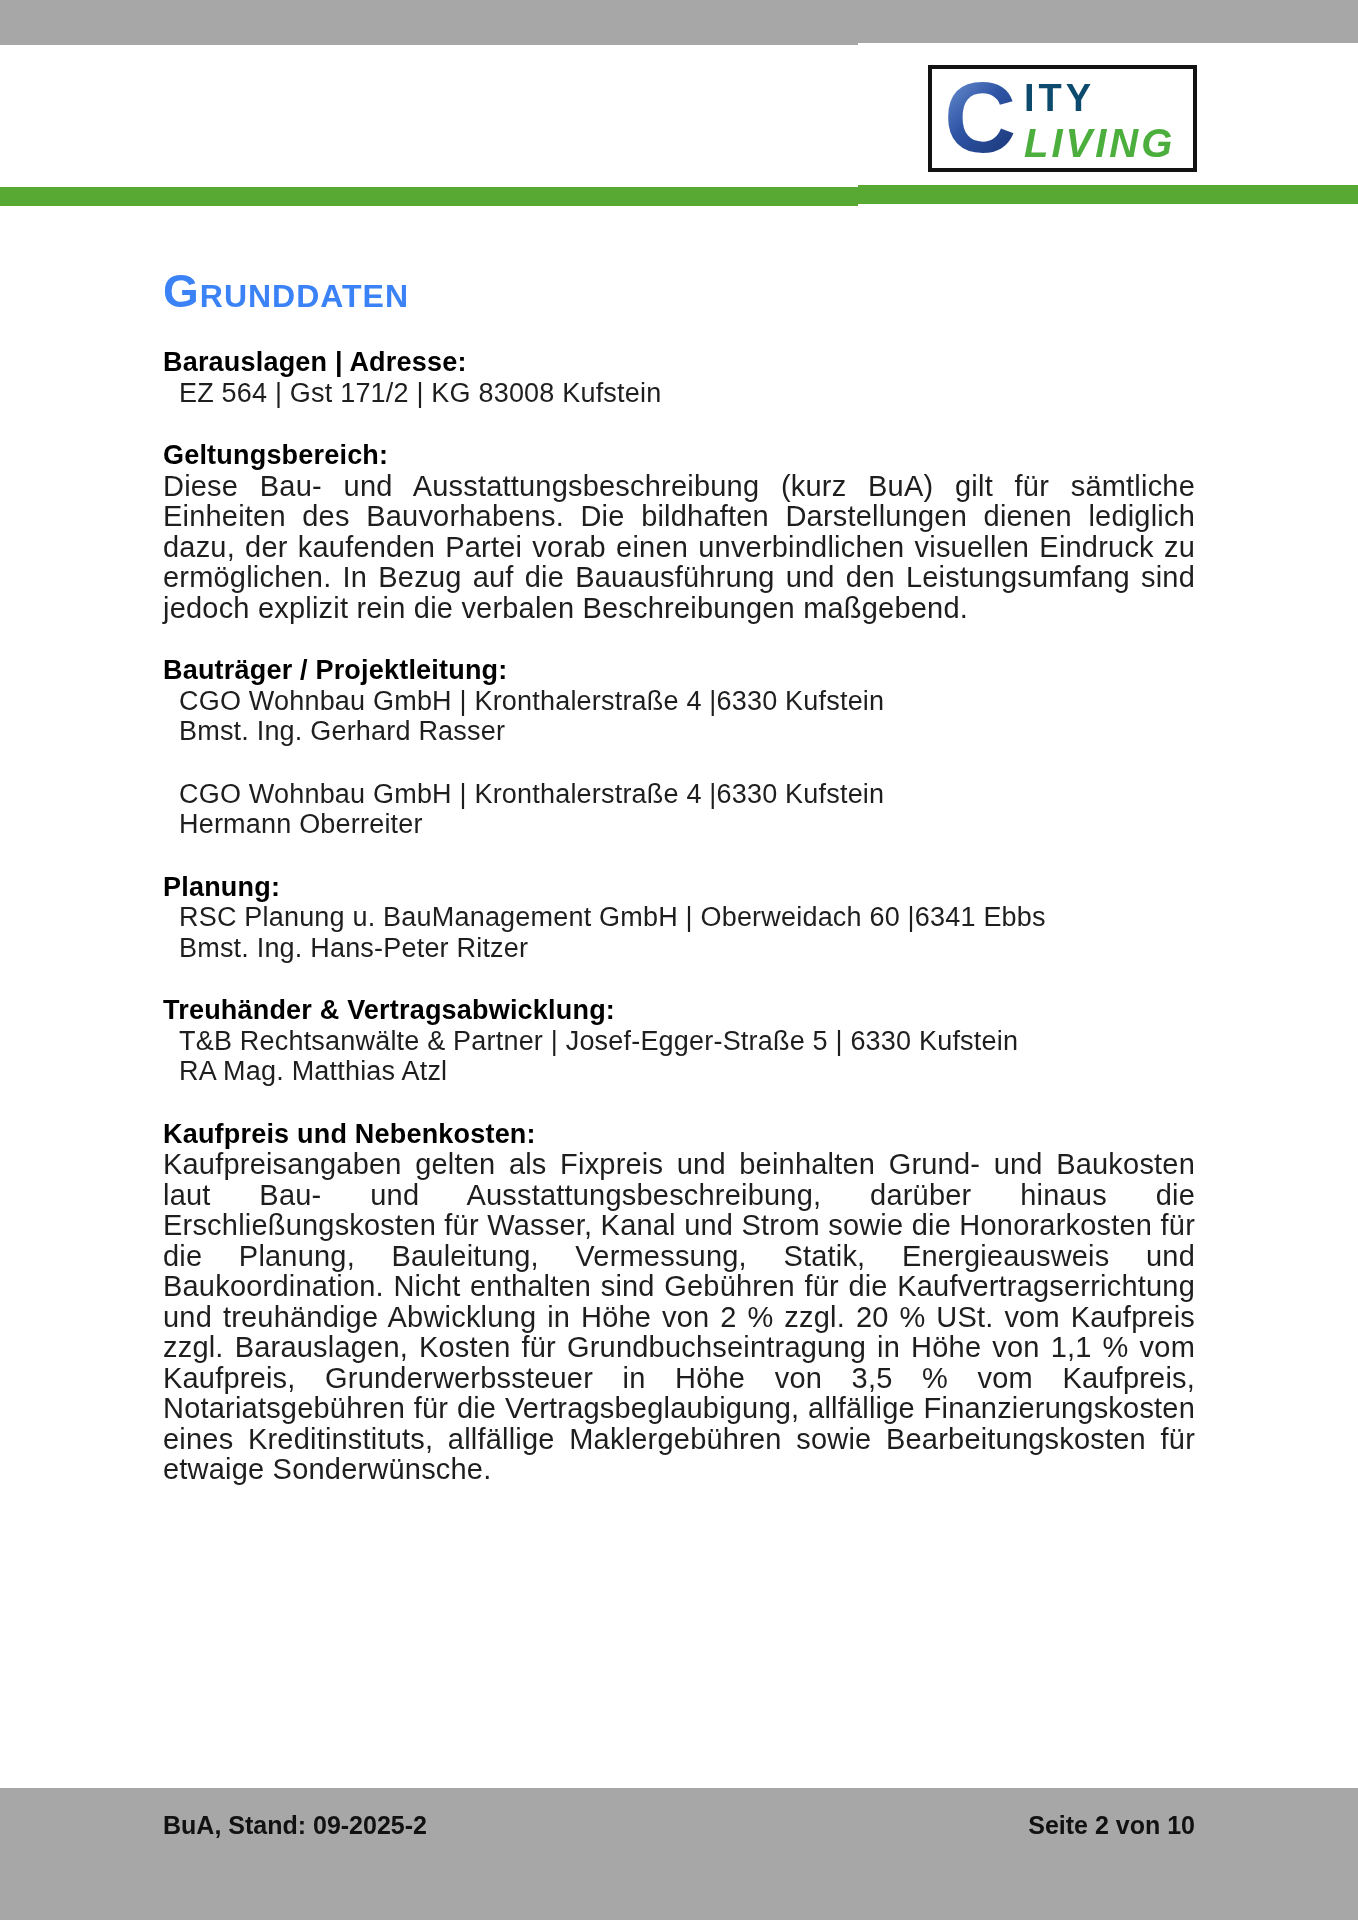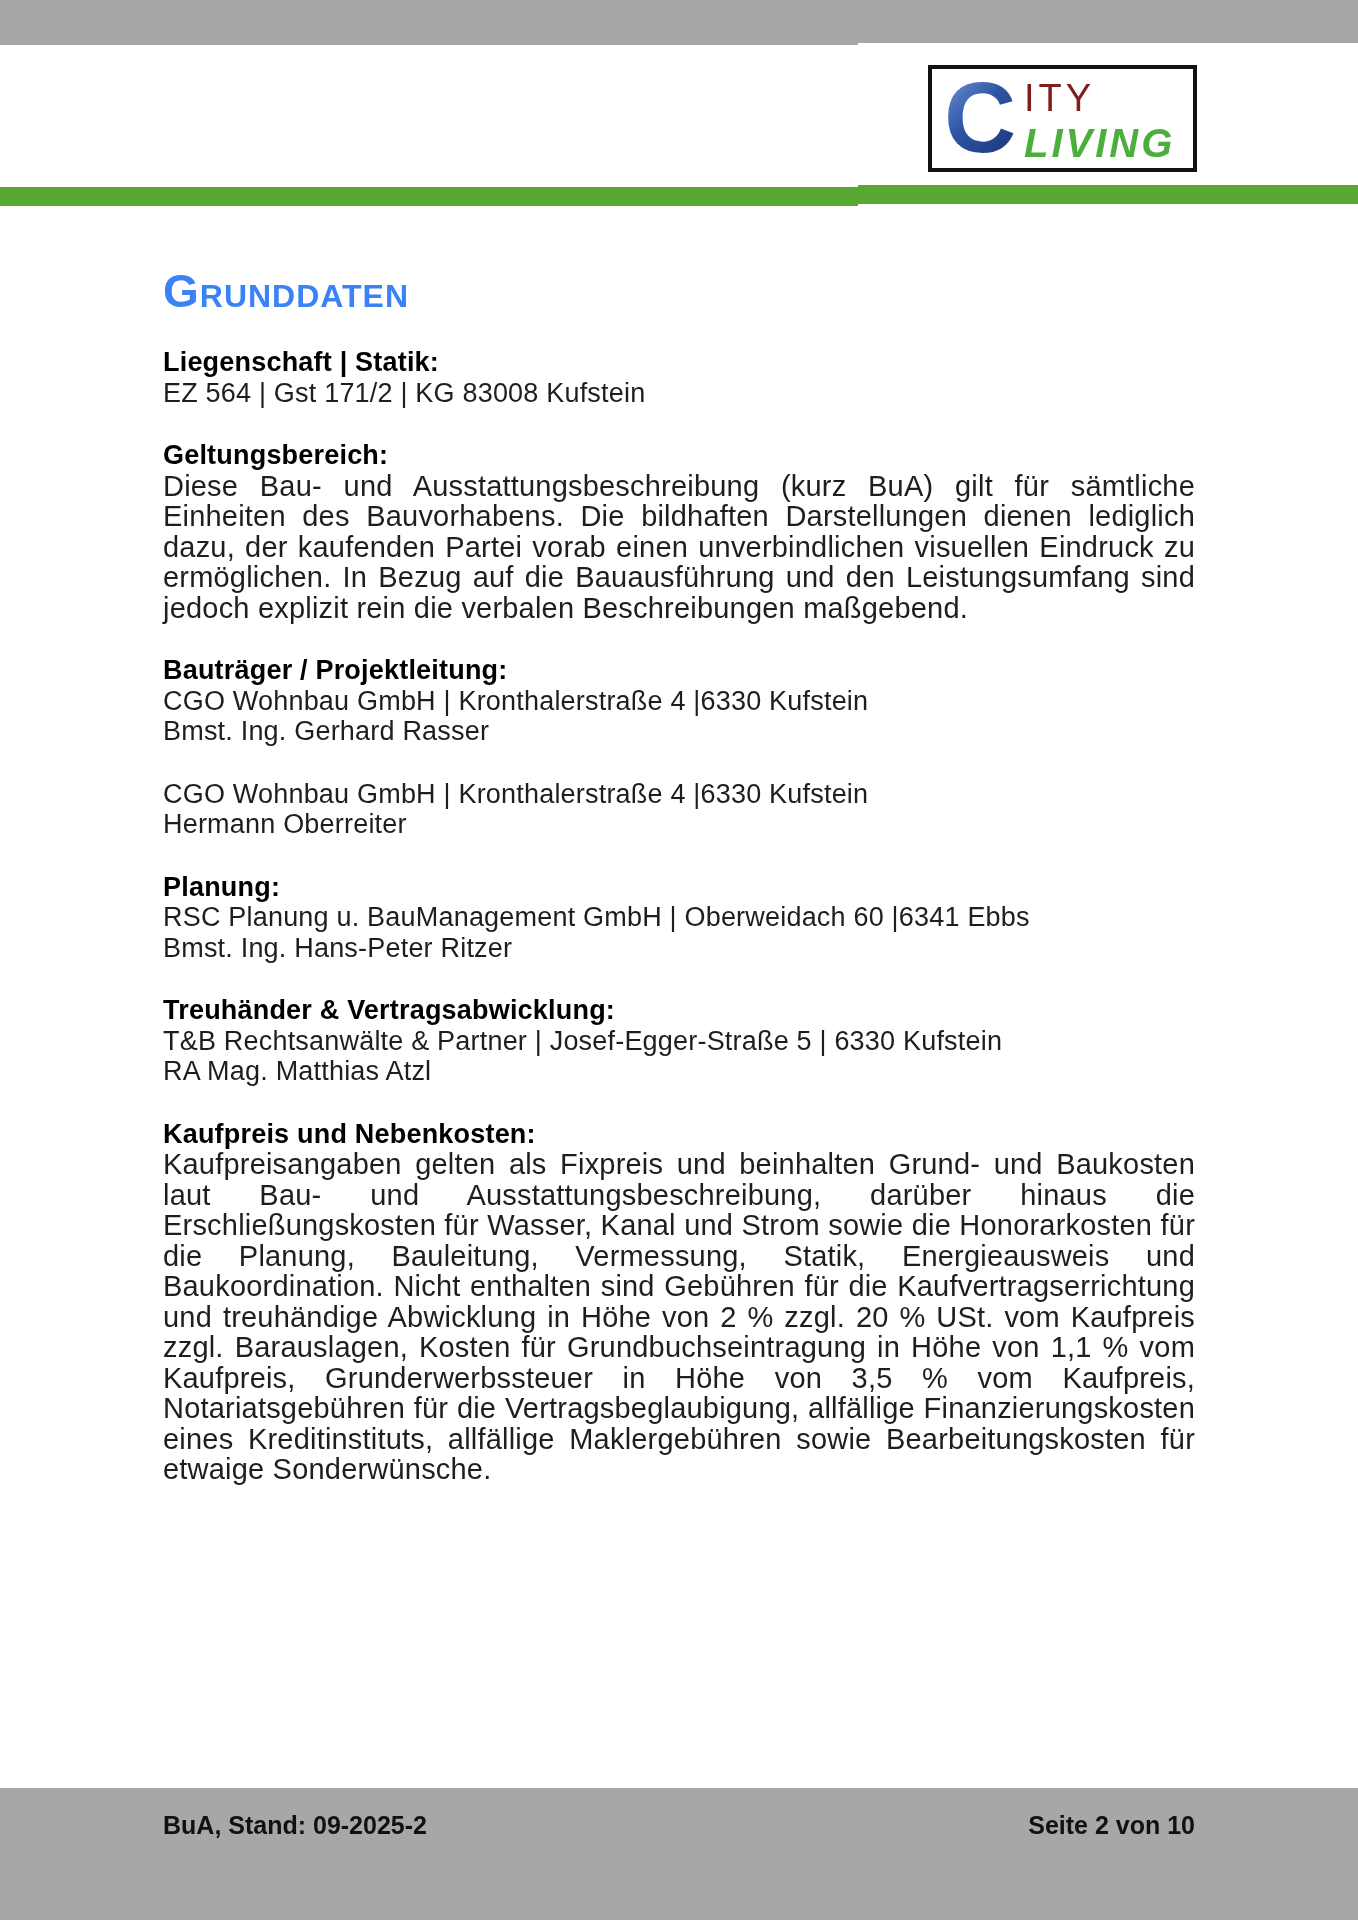--- a/index.html
+++ b/index.html
@@ -18,21 +18,21 @@
     background:#ffffff; border:4px solid #121212;
   }
   .logo-c {
     position:absolute; left:12px; top:-4px;
     font-size:100px; font-weight:bold; line-height:104px;
     background:linear-gradient(135deg,#7da2dd 0%,#2f55a6 45%,#16306e 100%);
     -webkit-background-clip:text; background-clip:text; color:transparent;
   }
   .logo-ity {
     position:absolute; left:92px; top:8px;
-    font-size:38px; font-weight:normal; letter-spacing:4px; color:#7f1d1d;
+    font-size:38px; font-weight:bold; letter-spacing:4px; color:#0c4a6e;
   }
   .logo-living {
     position:absolute; left:92px; top:52px;
     font-size:40px; font-weight:bold; letter-spacing:3px; color:#4cae3c;font-style:italic;
   }
   .green-bar-left  { position:absolute; left:0;    top:187px; width:858px; height:19px; background:#58a933; }
   .green-bar-right { position:absolute; left:858px; top:185px; width:500px; height:19px; background:#58a933; }
   
   .content {
     position:absolute; left:163px; top:268px; width:1032px;
@@ -45,21 +45,21 @@
     line-height:47px;
     letter-spacing:1px;
     color:#3b82f6;
   }
   .section { margin-top:32px; }
   .section-heading {
     font-weight:bold; font-size:27px; line-height:30.5px;
     color:#000000; letter-spacing:0.2px;
   }
   .section-line {
-    font-size:27px; line-height:30.5px; letter-spacing:0.2px;
+    font-size:27px; line-height:30.5px; letter-spacing:0.2px;margin-left:16px;
   }
   .section-paragraph {
     font-size:29px; line-height:30.5px; letter-spacing:0.2px;
     text-align:justify; hyphens:none;
   }
   
   .footer-bar {
     position:absolute; left:0; top:1788px; width:1358px; height:132px;
     background:#a7a7a7;
   }
@@ -82,21 +82,21 @@
 </div>
 
 <div class="green-bar-left"></div>
 <div class="green-bar-right"></div>
 
 <div class="content">
 
   <div class="doc-title">Grunddaten</div>
 
   <div class="section">
-    <div class="section-heading">Liegenschaft | Statik:</div>
+    <div class="section-heading">Barauslagen | Adresse:</div>
     <div class="section-line">EZ 564 | Gst 171/2 | KG 83008 Kufstein</div>
   </div>
 
   <div class="section">
     <div class="section-heading">Geltungsbereich:</div>
     <p class="section-paragraph">Diese Bau- und Ausstattungsbeschreibung (kurz BuA) gilt für sämtliche Einheiten des Bauvorhabens. Die bildhaften Darstellungen dienen lediglich dazu, der kaufenden Partei vorab einen unverbindlichen visuellen Eindruck zu ermöglichen. In Bezug auf die Bauausführung und den Leistungsumfang sind jedoch explizit rein die verbalen Beschreibungen maßgebend.</p>
   </div>
 
   <div class="section">
     <div class="section-heading">Bauträger / Projektleitung:</div>

